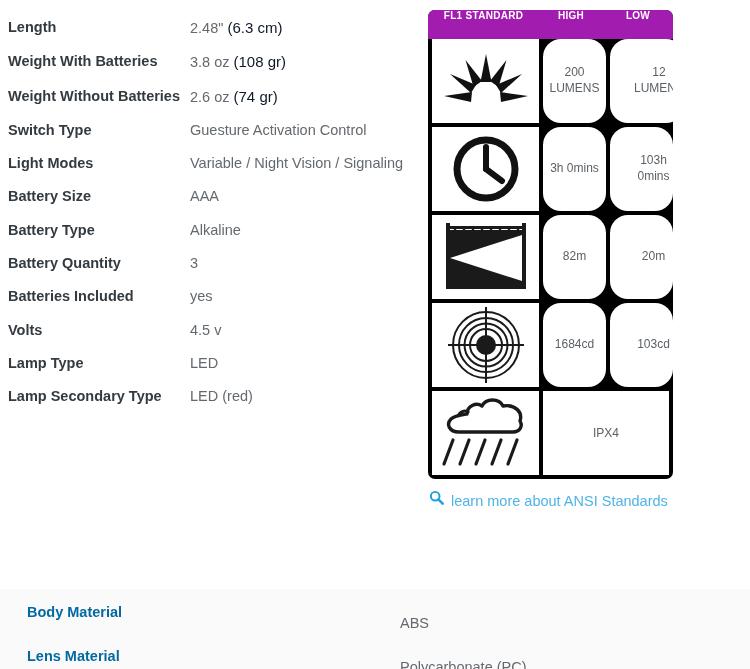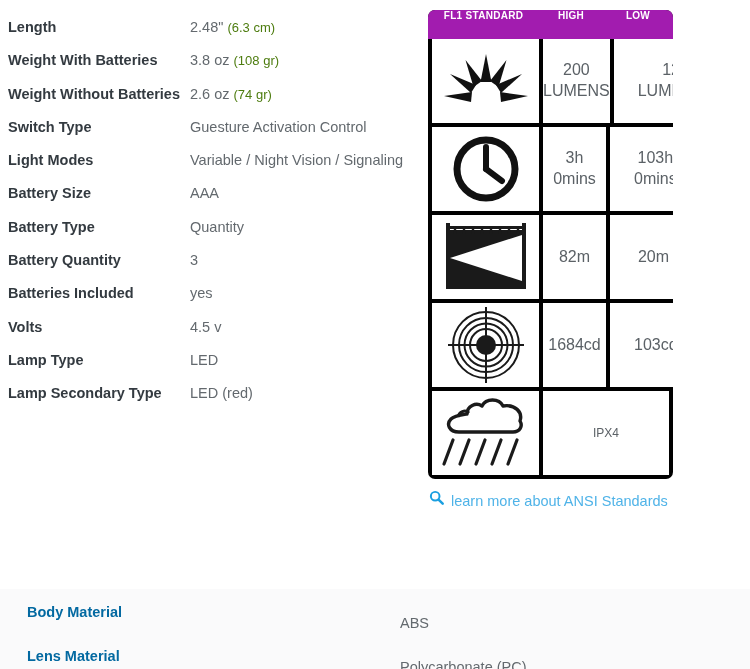--- a/index.html
+++ b/index.html
@@ -45,22 +45,22 @@
   }
 
   .spec-value {
     flex: 1 1 auto;
     font-size: 14.5px;
     color: #63696e;
     font-weight: normal;
   }
 
   .spec-value .sub {
-    color: #4d7c0f;
-    font-size: 13px;
+    color: #0f172a;
+    font-size: 15px;
   }
 
   
   #fl1-table {
     position: absolute;
     left: 428px;
     top: 10px;
     width: 245px;
     background: #000000;
     border-radius: 7px;
@@ -105,24 +105,25 @@
 
   .cell-icon {
     flex: 0 0 107px;
     height: 84px;
     margin-right: 4px;
   }
 
   .cell-val {
     flex: 0 0 63px;
     height: 84px;
-    font-size: 16px;
+    font-size: 12px;
     color: #5b6166;
     line-height: 1.3;
     margin-right: 4px;
+    border-radius: 18px;
   }
   .cell-val:last-child { margin-right: 0; flex: 0 0 63px; padding-left: 24px; }
 
   .cell-wide {
     flex: 1 1 auto;
     height: 84px;
     font-size: 12px;
     color: #5b6166;
   }
 
@@ -207,21 +208,21 @@
       <div class="spec-value">Variable / Night Vision / Signaling</div>
     </div>
 
     <div class="spec-row">
       <div class="spec-label">Battery Size</div>
       <div class="spec-value">AAA</div>
     </div>
 
     <div class="spec-row">
       <div class="spec-label">Battery Type</div>
-      <div class="spec-value">Quantity</div>
+      <div class="spec-value">Alkaline</div>
     </div>
 
     <div class="spec-row">
       <div class="spec-label">Battery Quantity</div>
       <div class="spec-value">3</div>
     </div>
 
     <div class="spec-row">
       <div class="spec-label">Batteries Included</div>
       <div class="spec-value">yes</div>

